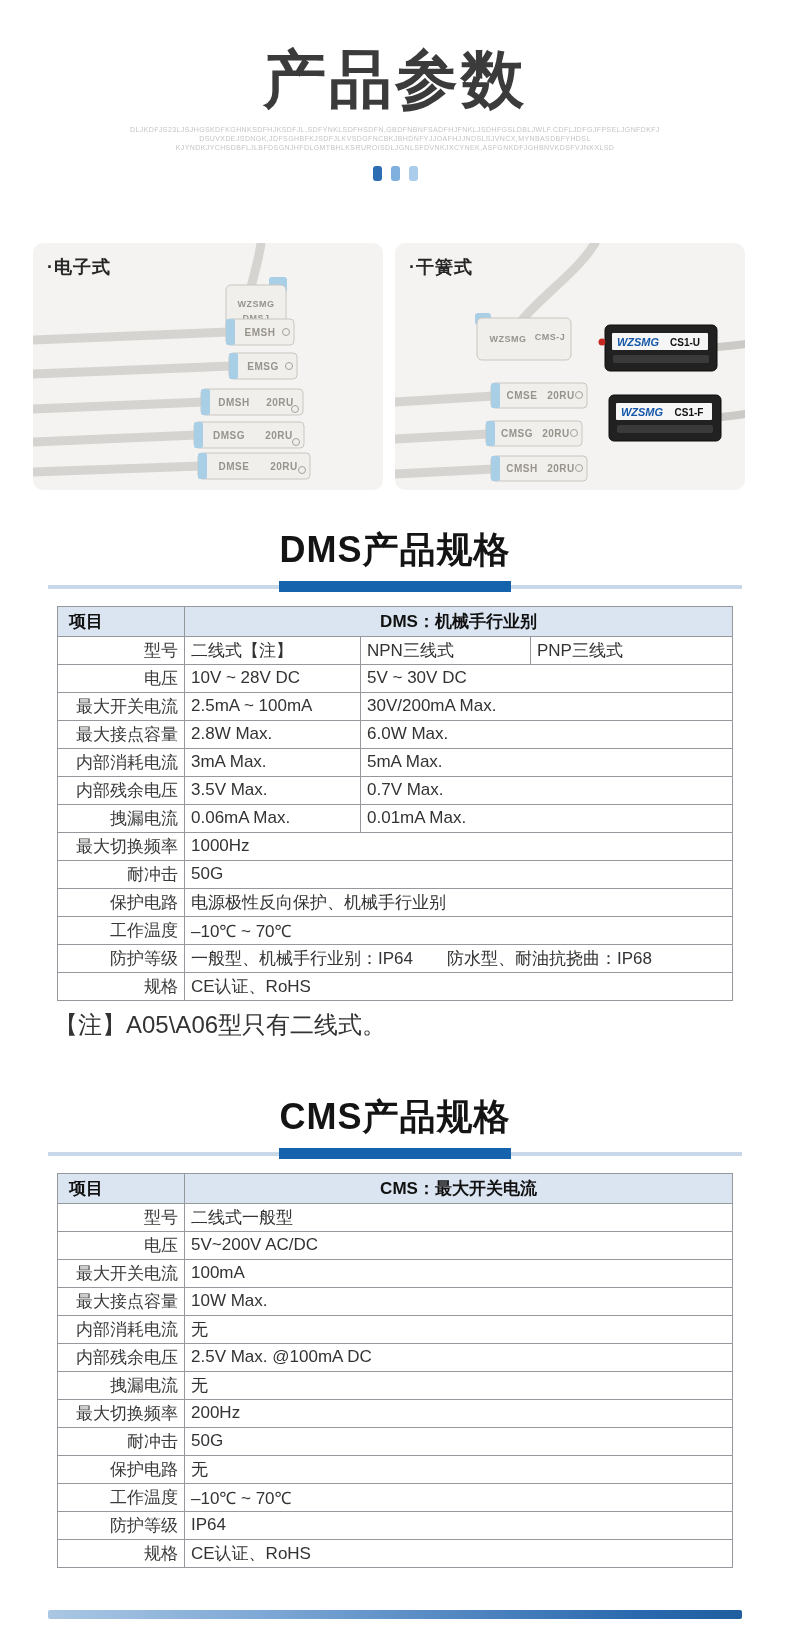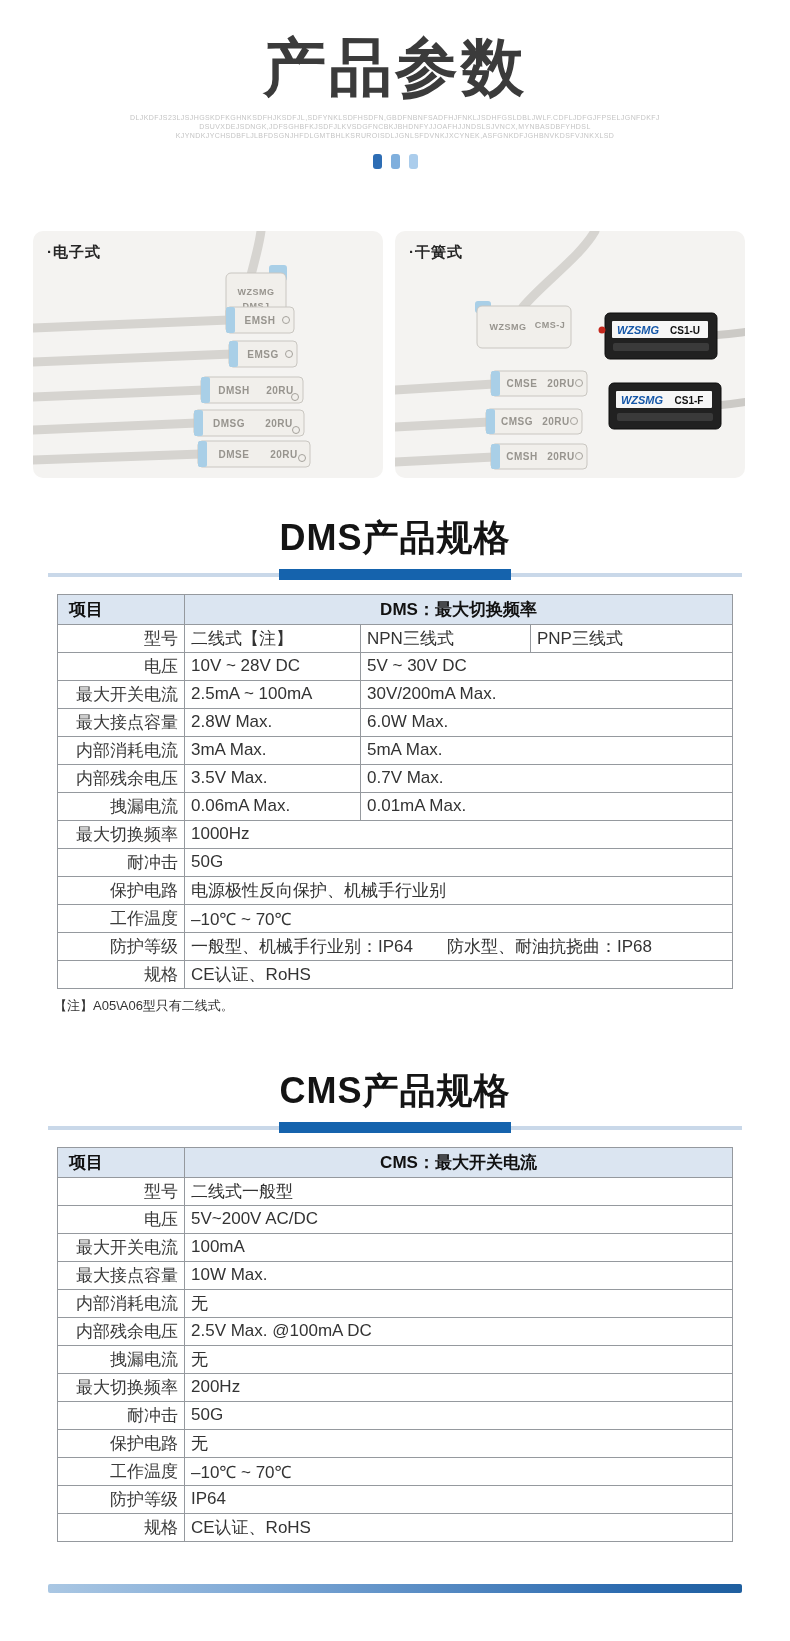--- a/index.html
+++ b/index.html
@@ -1,45 +1,45 @@
 <!DOCTYPE html>
 <html><head>
 <meta charset="utf-8">
 <style>
   html,body{margin:0;padding:0;background:#ffffff;}
   body{width:790px;height:1641px;overflow:hidden;font-family:"Liberation Sans",sans-serif;}
   .page{position:relative;width:790px;height:1641px;background:#fff;}
 
-  .main-title{margin:0;padding-top:32px;text-align:center;font-size:63px;line-height:1.12;
+  .main-title{margin:0;padding-top:44px;text-align:center;font-size:63px;line-height:1.12;
     font-weight:900;color:#3b3b3b;letter-spacing:3px;}
   .fineprint{margin-top:10px;text-align:center;font-size:7px;line-height:9px;color:#c5c5c5;letter-spacing:.4px;}
   .dots{margin-top:14px;display:flex;justify-content:center;gap:9px;height:15px;}
   .dots span{display:block;width:9px;height:15px;border-radius:3px;}
   .d1{background:#2d6db4}.d2{background:#7fafdd}.d3{background:#abcdec}
 
   .gallery{margin:62px 33px 0;display:flex;gap:12px;}
   .panel{position:relative;width:350px;height:247px;background:#f4f3f1;border-radius:10px;margin:0;overflow:hidden;}
   .panel svg{position:absolute;left:0;top:0;}
-  .panel figcaption{position:absolute;top:12px;left:14px;font-size:15px;font-weight:700;color:#262626;letter-spacing:1px;}
+  .panel figcaption{position:absolute;top:12px;left:14px;font-size:18px;font-weight:700;color:#262626;letter-spacing:1px;}
 
   .sec-title{margin:36px 0 0;text-align:center;font-size:36px;font-weight:800;color:#141414;letter-spacing:1px;}
   .sec-title.cms{margin-top:52px;}
   .rule{position:relative;height:12px;margin:6px 48px 0;}
   .rule::before{content:"";position:absolute;left:0;right:0;top:4px;height:4px;background:#c9d8e9;}
   .rule-bar{position:absolute;left:50%;transform:translateX(-50%);top:0;width:232px;height:11px;background:#1563ad;}
 
   table.spec{width:676px;margin:13px auto 0;border-collapse:collapse;table-layout:fixed;}
   .spec th,.spec td{border:1px solid #95999e;height:28px;padding:0 6px;font-size:17px;color:#333;
     box-sizing:border-box;white-space:nowrap;overflow:hidden;}
   .spec thead th{background:#dbe5f1;color:#111;font-weight:700;height:30px;text-align:center;}
   .spec thead th.lbl{text-align:left;padding-left:11px;}
   .spec td.lbl{text-align:right;padding-left:11px;color:#3a3a3a;font-weight:400;}
   .spec td.val{text-align:left;}
 
-  .note{margin:8px 0 0 54px;font-size:13px;color:#333;}
+  .note{margin:8px 0 0 54px;font-size:24px;color:#333;}
 
   .bottom-bar{margin:42px 48px 0;height:9px;border-radius:2px;
     background:linear-gradient(90deg,#aac7e3,#7fa9d6 30%,#2a69ae 85%,#1f5f9f);}
 
   
   .cable{stroke:#d6d4d0;stroke-width:9;fill:none;stroke-linecap:round;}
   .cable2{stroke:#cccac6;stroke-width:8;fill:none;stroke-linecap:round;}
   .body{fill:#f1efeb;stroke:#c9c6c1;stroke-width:1;}
   .cap{fill:#a9cfe7;}
   .eng{fill:#97948e;font-size:10px;letter-spacing:.5px;font-weight:600;}
@@ -187,21 +187,21 @@
     <table class="spec">
       <colgroup>
           <col style="width:127px">
           <col style="width:176px">
           <col style="width:170px">
           <col>
         </colgroup>
       <thead>
         <tr>
           <th class="lbl">项目</th>
-          <th colspan="3">DMS：最大切换频率</th>
+          <th colspan="3">DMS：机械手行业别</th>
         </tr>
       </thead>
       <tbody id="dms-body">
           <tr>
             <td class="lbl">型号</td>
             <td class="val">二线式【注】</td>
             <td class="val">NPN三线式</td>
             <td class="val" colspan="1">PNP三线式</td>
           </tr>
           <tr>

